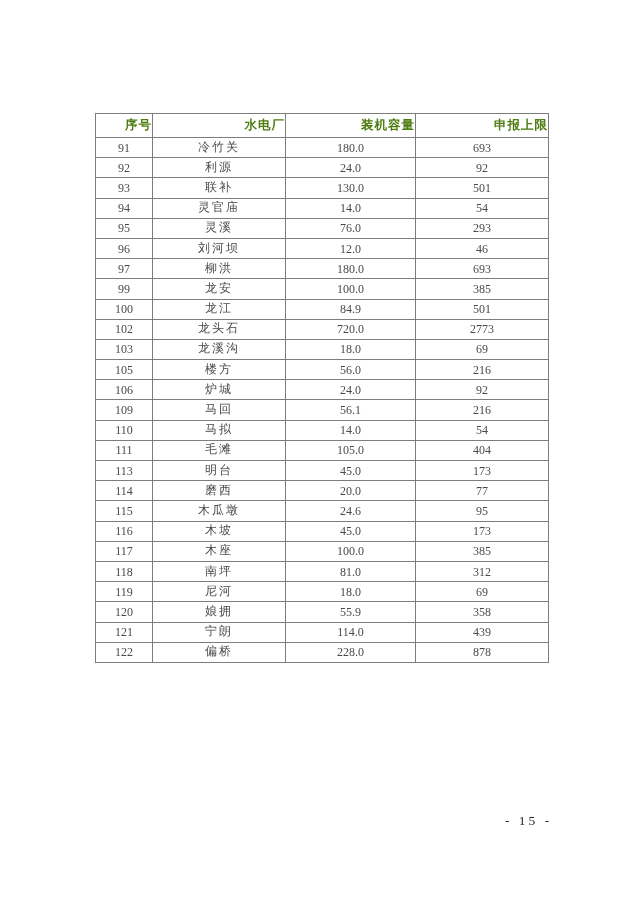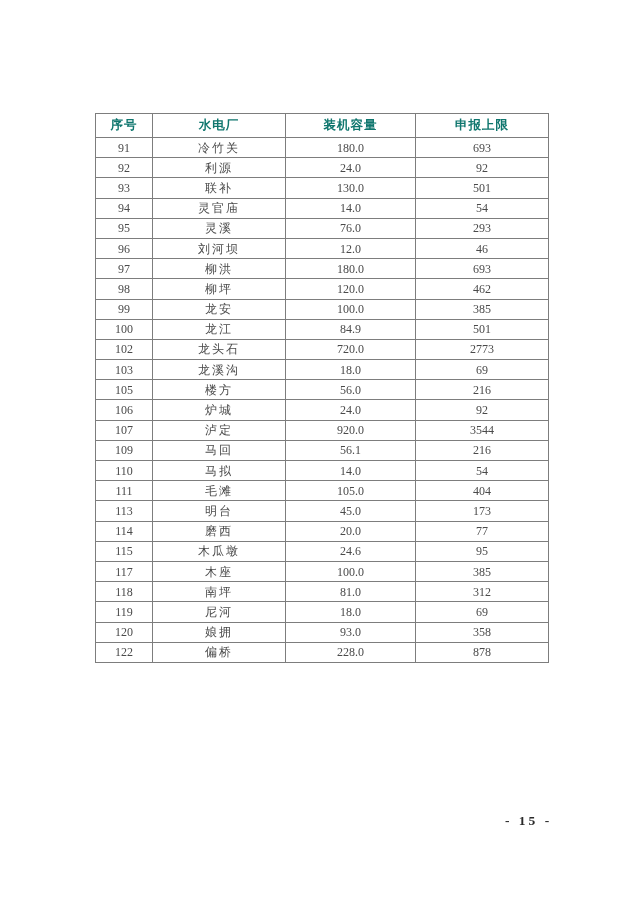--- a/index.html
+++ b/index.html
@@ -35,40 +35,41 @@
     vertical-align: middle;
     padding: 0;
     font-size: 12px;
     line-height: 1;
     white-space: nowrap;
     overflow: hidden;
   }
   table.data-table th {
     height: 23px;
     font-weight: bold;
-    color: #0f766e;
+    color: #4d7c0f;
     font-size: 12.5px;
     letter-spacing: 1px;
+    text-align: right;
   }
   table.data-table td {
     height: 19.2px;
     color: #4a4a4a;
   }
   table.data-table td.name {
     letter-spacing: 2px;
+    font-family: Liberation Mono, monospace;
   }
   .footer-pagenum {
     position: absolute;
     left: 505px;
     top: 813px;
     font-size: 13.5px;
     color: #2a2a2a;
     letter-spacing: 3px;
     font-family: "Liberation Serif", "DejaVu Serif", serif;
-    font-weight: bold;
   }
 </style>
 </head>
 <body>
 
 <div class="page">
 
   <table class="data-table">
     <colgroup>
       <col class="c1">
@@ -121,26 +122,20 @@
           <td>12.0</td>
           <td>46</td>
         </tr>
         <tr>
           <td>97</td>
           <td class="name">柳洪</td>
           <td>180.0</td>
           <td>693</td>
         </tr>
         <tr>
-          <td>98</td>
-          <td class="name">柳坪</td>
-          <td>120.0</td>
-          <td>462</td>
-        </tr>
-        <tr>
           <td>99</td>
           <td class="name">龙安</td>
           <td>100.0</td>
           <td>385</td>
         </tr>
         <tr>
           <td>100</td>
           <td class="name">龙江</td>
           <td>84.9</td>
           <td>501</td>
@@ -163,26 +158,20 @@
           <td>56.0</td>
           <td>216</td>
         </tr>
         <tr>
           <td>106</td>
           <td class="name">炉城</td>
           <td>24.0</td>
           <td>92</td>
         </tr>
         <tr>
-          <td>107</td>
-          <td class="name">泸定</td>
-          <td>920.0</td>
-          <td>3544</td>
-        </tr>
-        <tr>
           <td>109</td>
           <td class="name">马回</td>
           <td>56.1</td>
           <td>216</td>
         </tr>
         <tr>
           <td>110</td>
           <td class="name">马拟</td>
           <td>14.0</td>
           <td>54</td>
@@ -205,42 +194,54 @@
           <td>20.0</td>
           <td>77</td>
         </tr>
         <tr>
           <td>115</td>
           <td class="name">木瓜墩</td>
           <td>24.6</td>
           <td>95</td>
         </tr>
         <tr>
+          <td>116</td>
+          <td class="name">木坡</td>
+          <td>45.0</td>
+          <td>173</td>
+        </tr>
+        <tr>
           <td>117</td>
           <td class="name">木座</td>
           <td>100.0</td>
           <td>385</td>
         </tr>
         <tr>
           <td>118</td>
           <td class="name">南坪</td>
           <td>81.0</td>
           <td>312</td>
         </tr>
         <tr>
           <td>119</td>
           <td class="name">尼河</td>
           <td>18.0</td>
           <td>69</td>
         </tr>
         <tr>
           <td>120</td>
           <td class="name">娘拥</td>
-          <td>93.0</td>
+          <td>55.9</td>
           <td>358</td>
+        </tr>
+        <tr>
+          <td>121</td>
+          <td class="name">宁朗</td>
+          <td>114.0</td>
+          <td>439</td>
         </tr>
         <tr>
           <td>122</td>
           <td class="name">偏桥</td>
           <td>228.0</td>
           <td>878</td>
         </tr>
       </tbody>
   </table>
 

